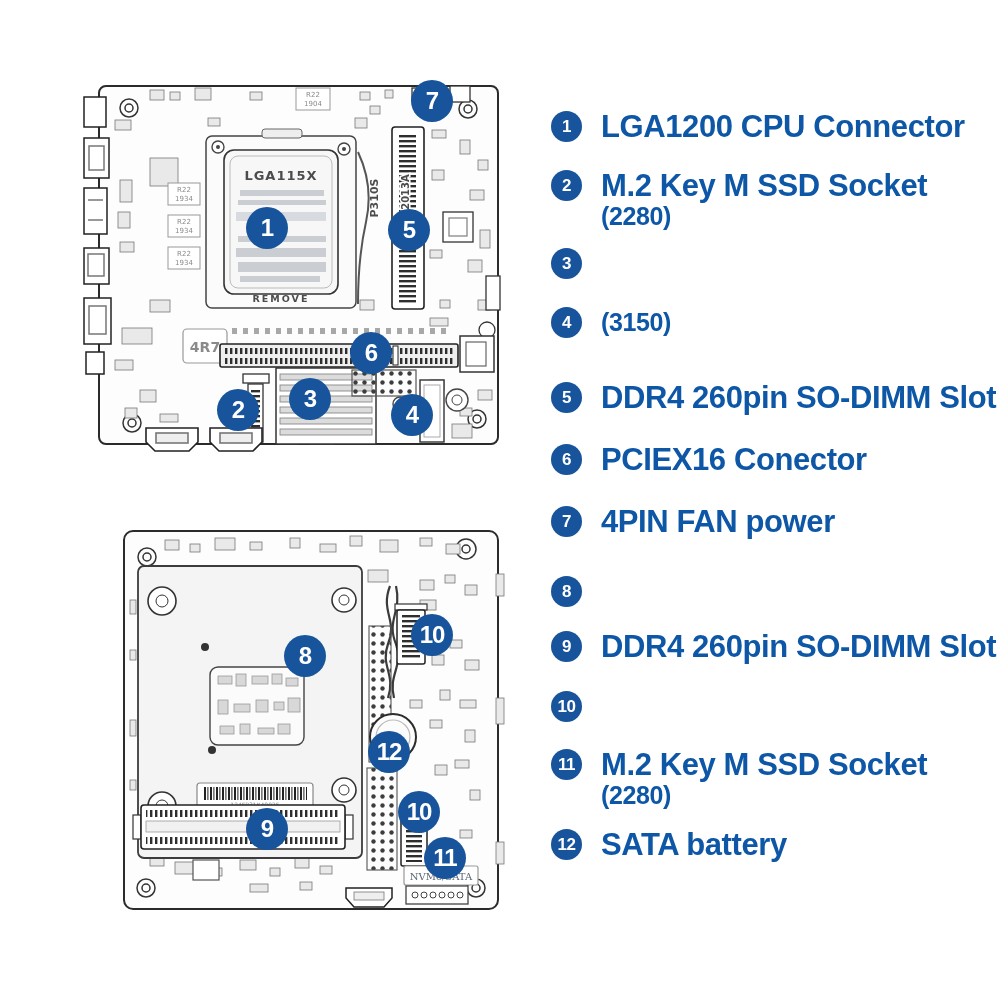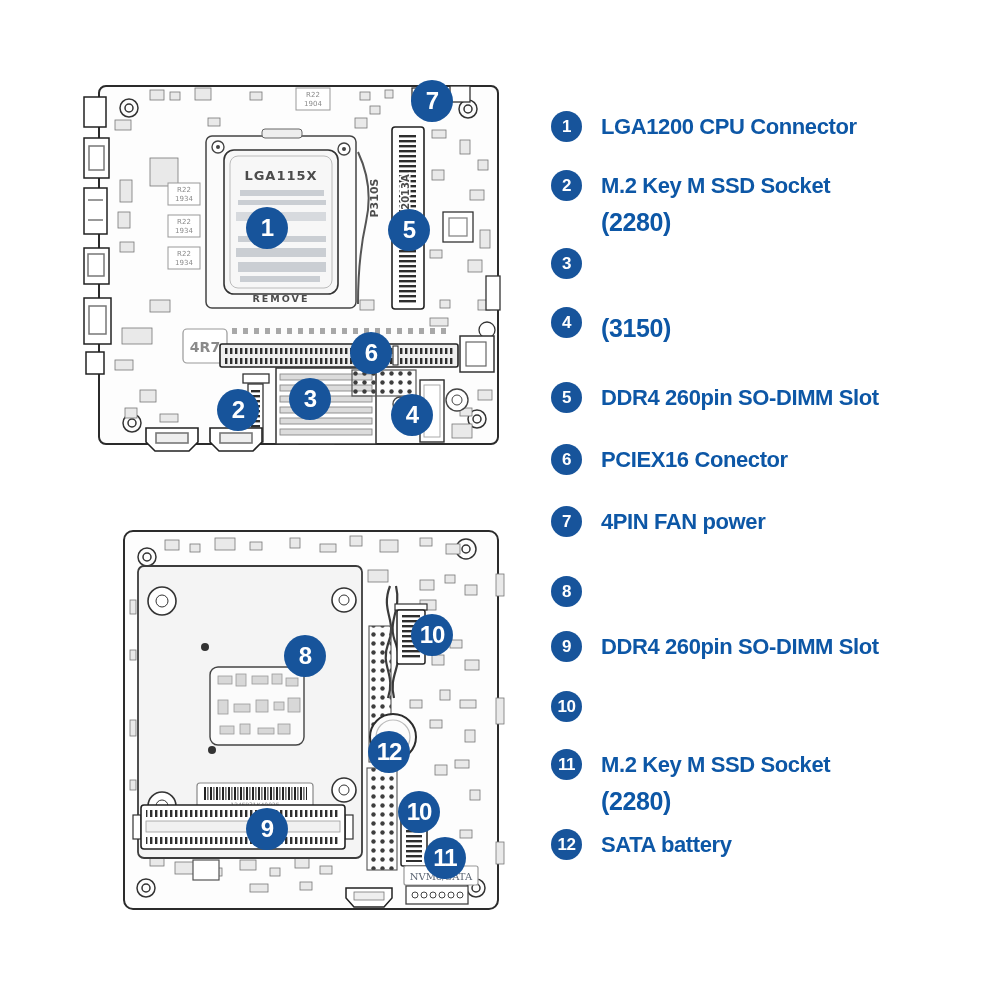--- a/index.html
+++ b/index.html
@@ -5,23 +5,23 @@
   html,body{margin:0;padding:0;background:#fff;}
   #canvas{position:relative;width:1000px;height:1000px;background:#ffffff;overflow:hidden;
           font-family:"Liberation Sans",sans-serif;}
   
   #legend{position:absolute;inset:0;}
   .legend-row{position:absolute;display:flex;align-items:flex-start;}
   .lg-badge{flex:0 0 auto;width:31px;height:31px;border-radius:50%;
             background:var(--badge-blue,#17549b);color:#fff;display:flex;align-items:center;
             justify-content:center;font-size:17px;font-weight:700;letter-spacing:-0.5px;}
   .lg-texts{margin-left:19px;}
-  .lg-label{display:block;font-size:22px;font-weight:700;line-height:31px;white-space:nowrap;
+  .lg-label{display:block;font-size:31px;font-weight:700;line-height:31px;white-space:nowrap;
             color:var(--text-blue,#0d57a6);letter-spacing:-0.4px;}
-  .lg-sub{display:block;font-size:25px;font-weight:700;line-height:30px;margin-top:6px;
+  .lg-sub{display:block;font-size:25px;font-weight:700;line-height:30px;
           color:var(--text-blue,#0d57a6);letter-spacing:-0.4px;}
   
   #callouts{position:absolute;inset:0;pointer-events:none;}
   .callout{position:absolute;width:42px;height:42px;border-radius:50%;
            background:var(--badge-blue,#17549b);color:#fff;display:flex;align-items:center;
            justify-content:center;font-size:24px;font-weight:700;letter-spacing:-1px;}
   
   svg{position:absolute;}
   .silk{font-family:"DejaVu Sans",sans-serif;fill:#4c4c4c;font-weight:700;}
   .tiny{font-family:"DejaVu Sans",sans-serif;fill:#8a8a8a;}

